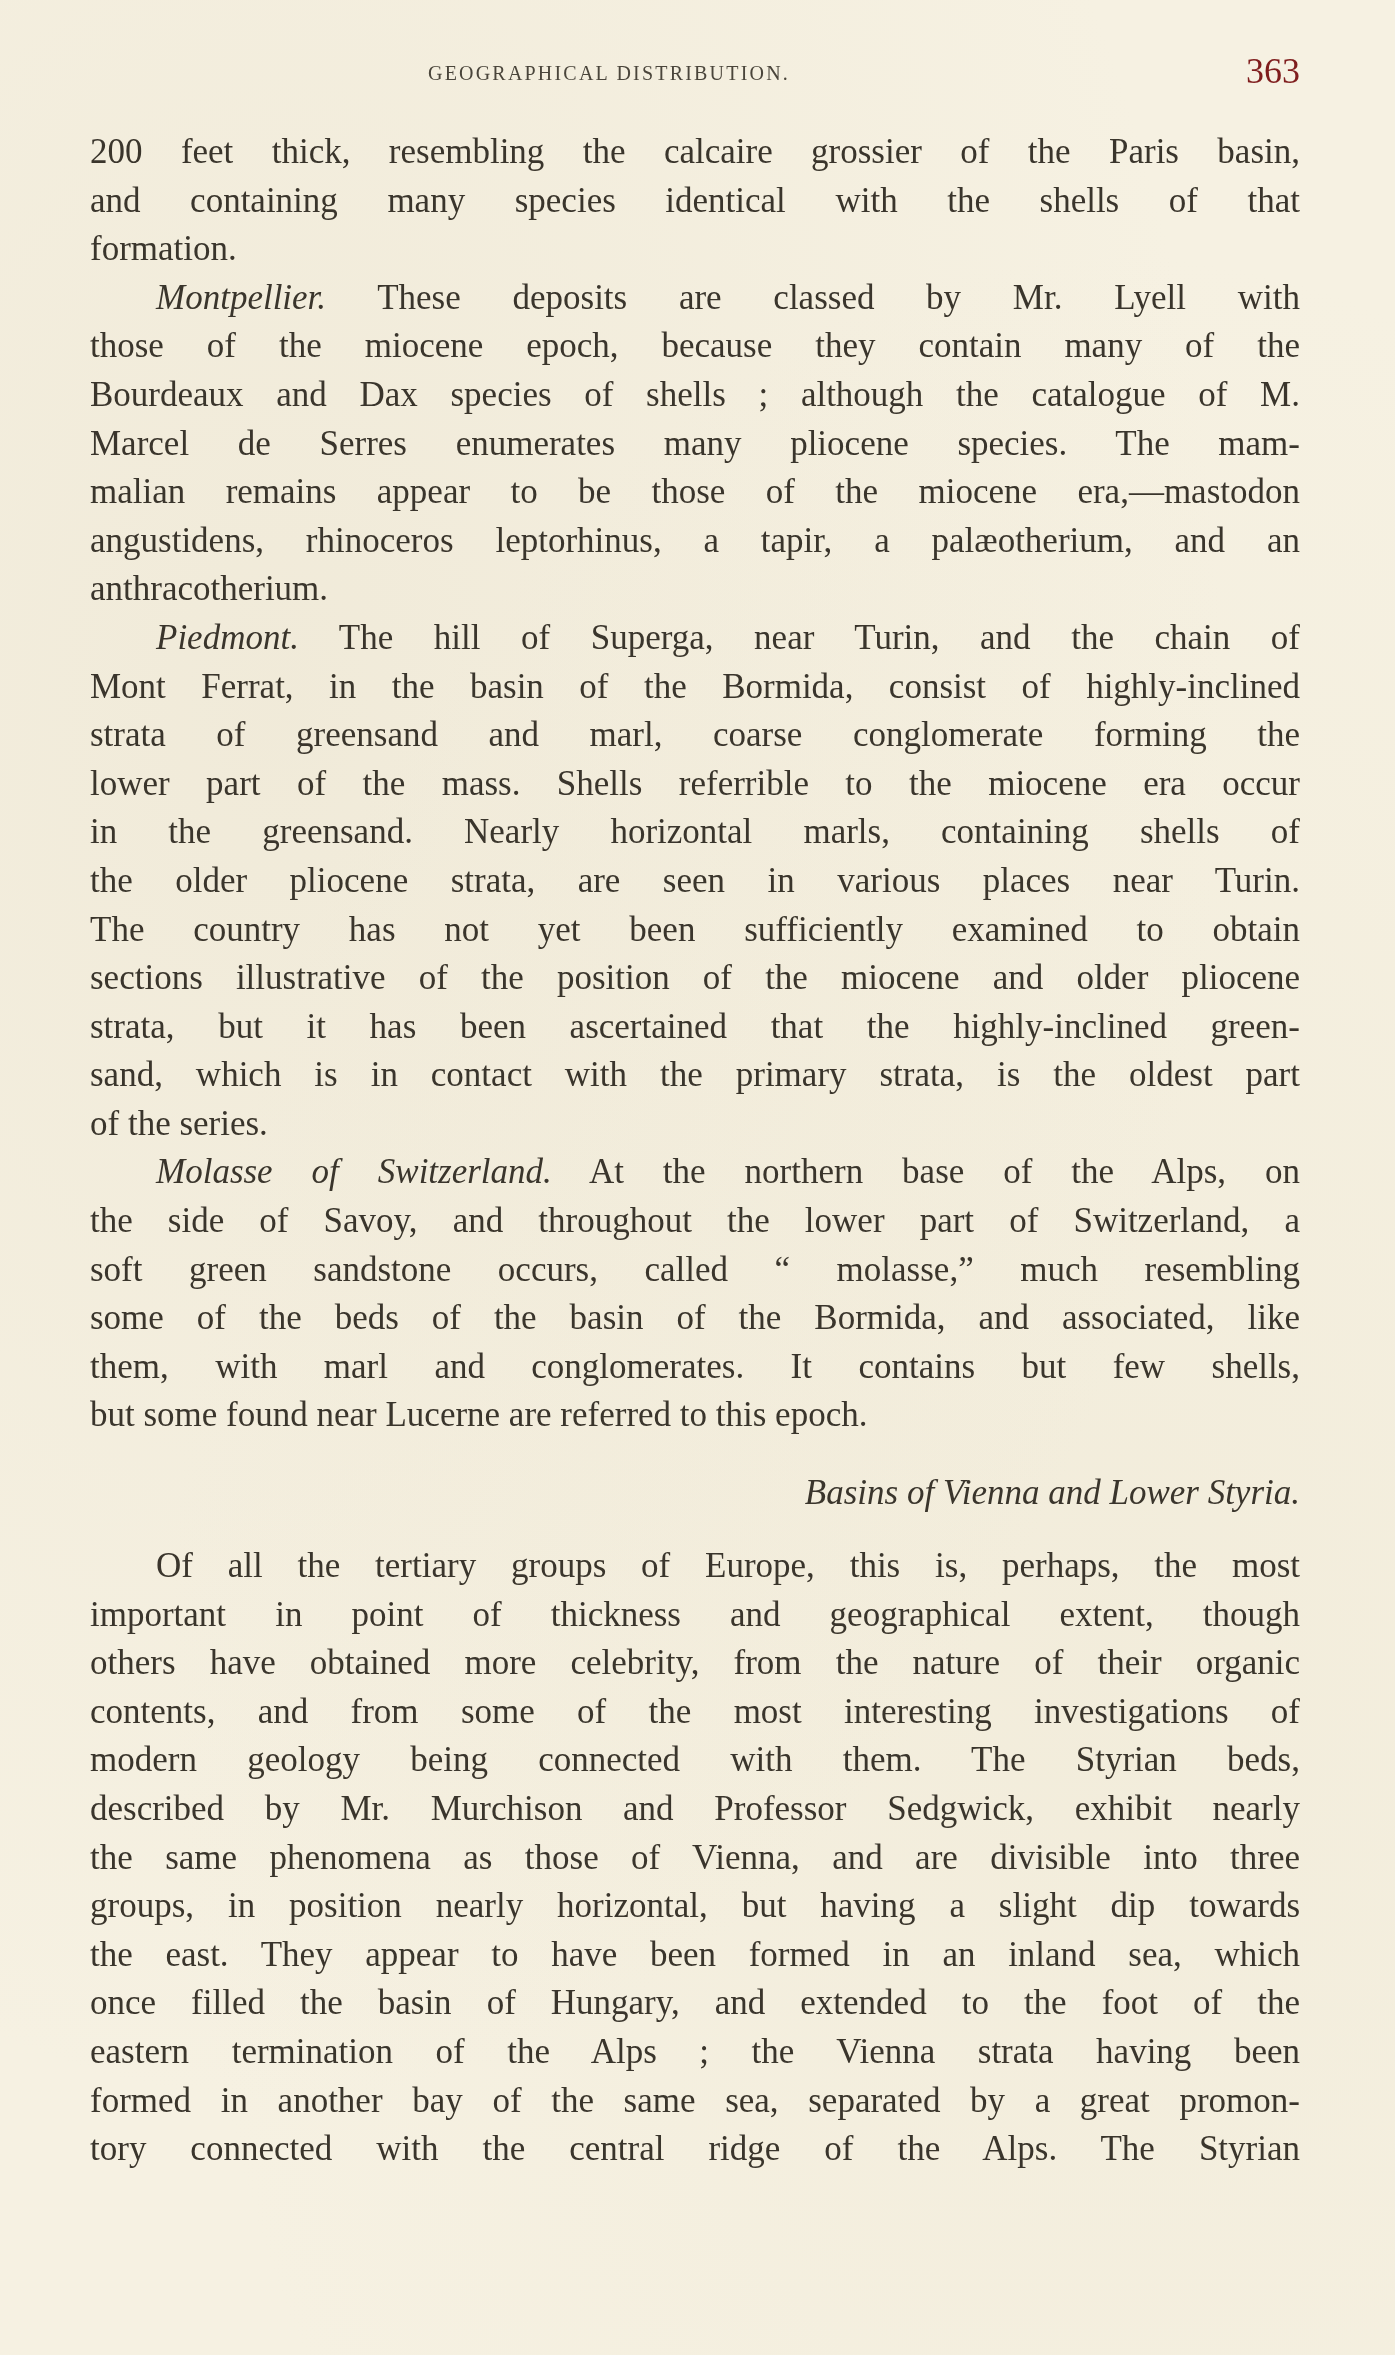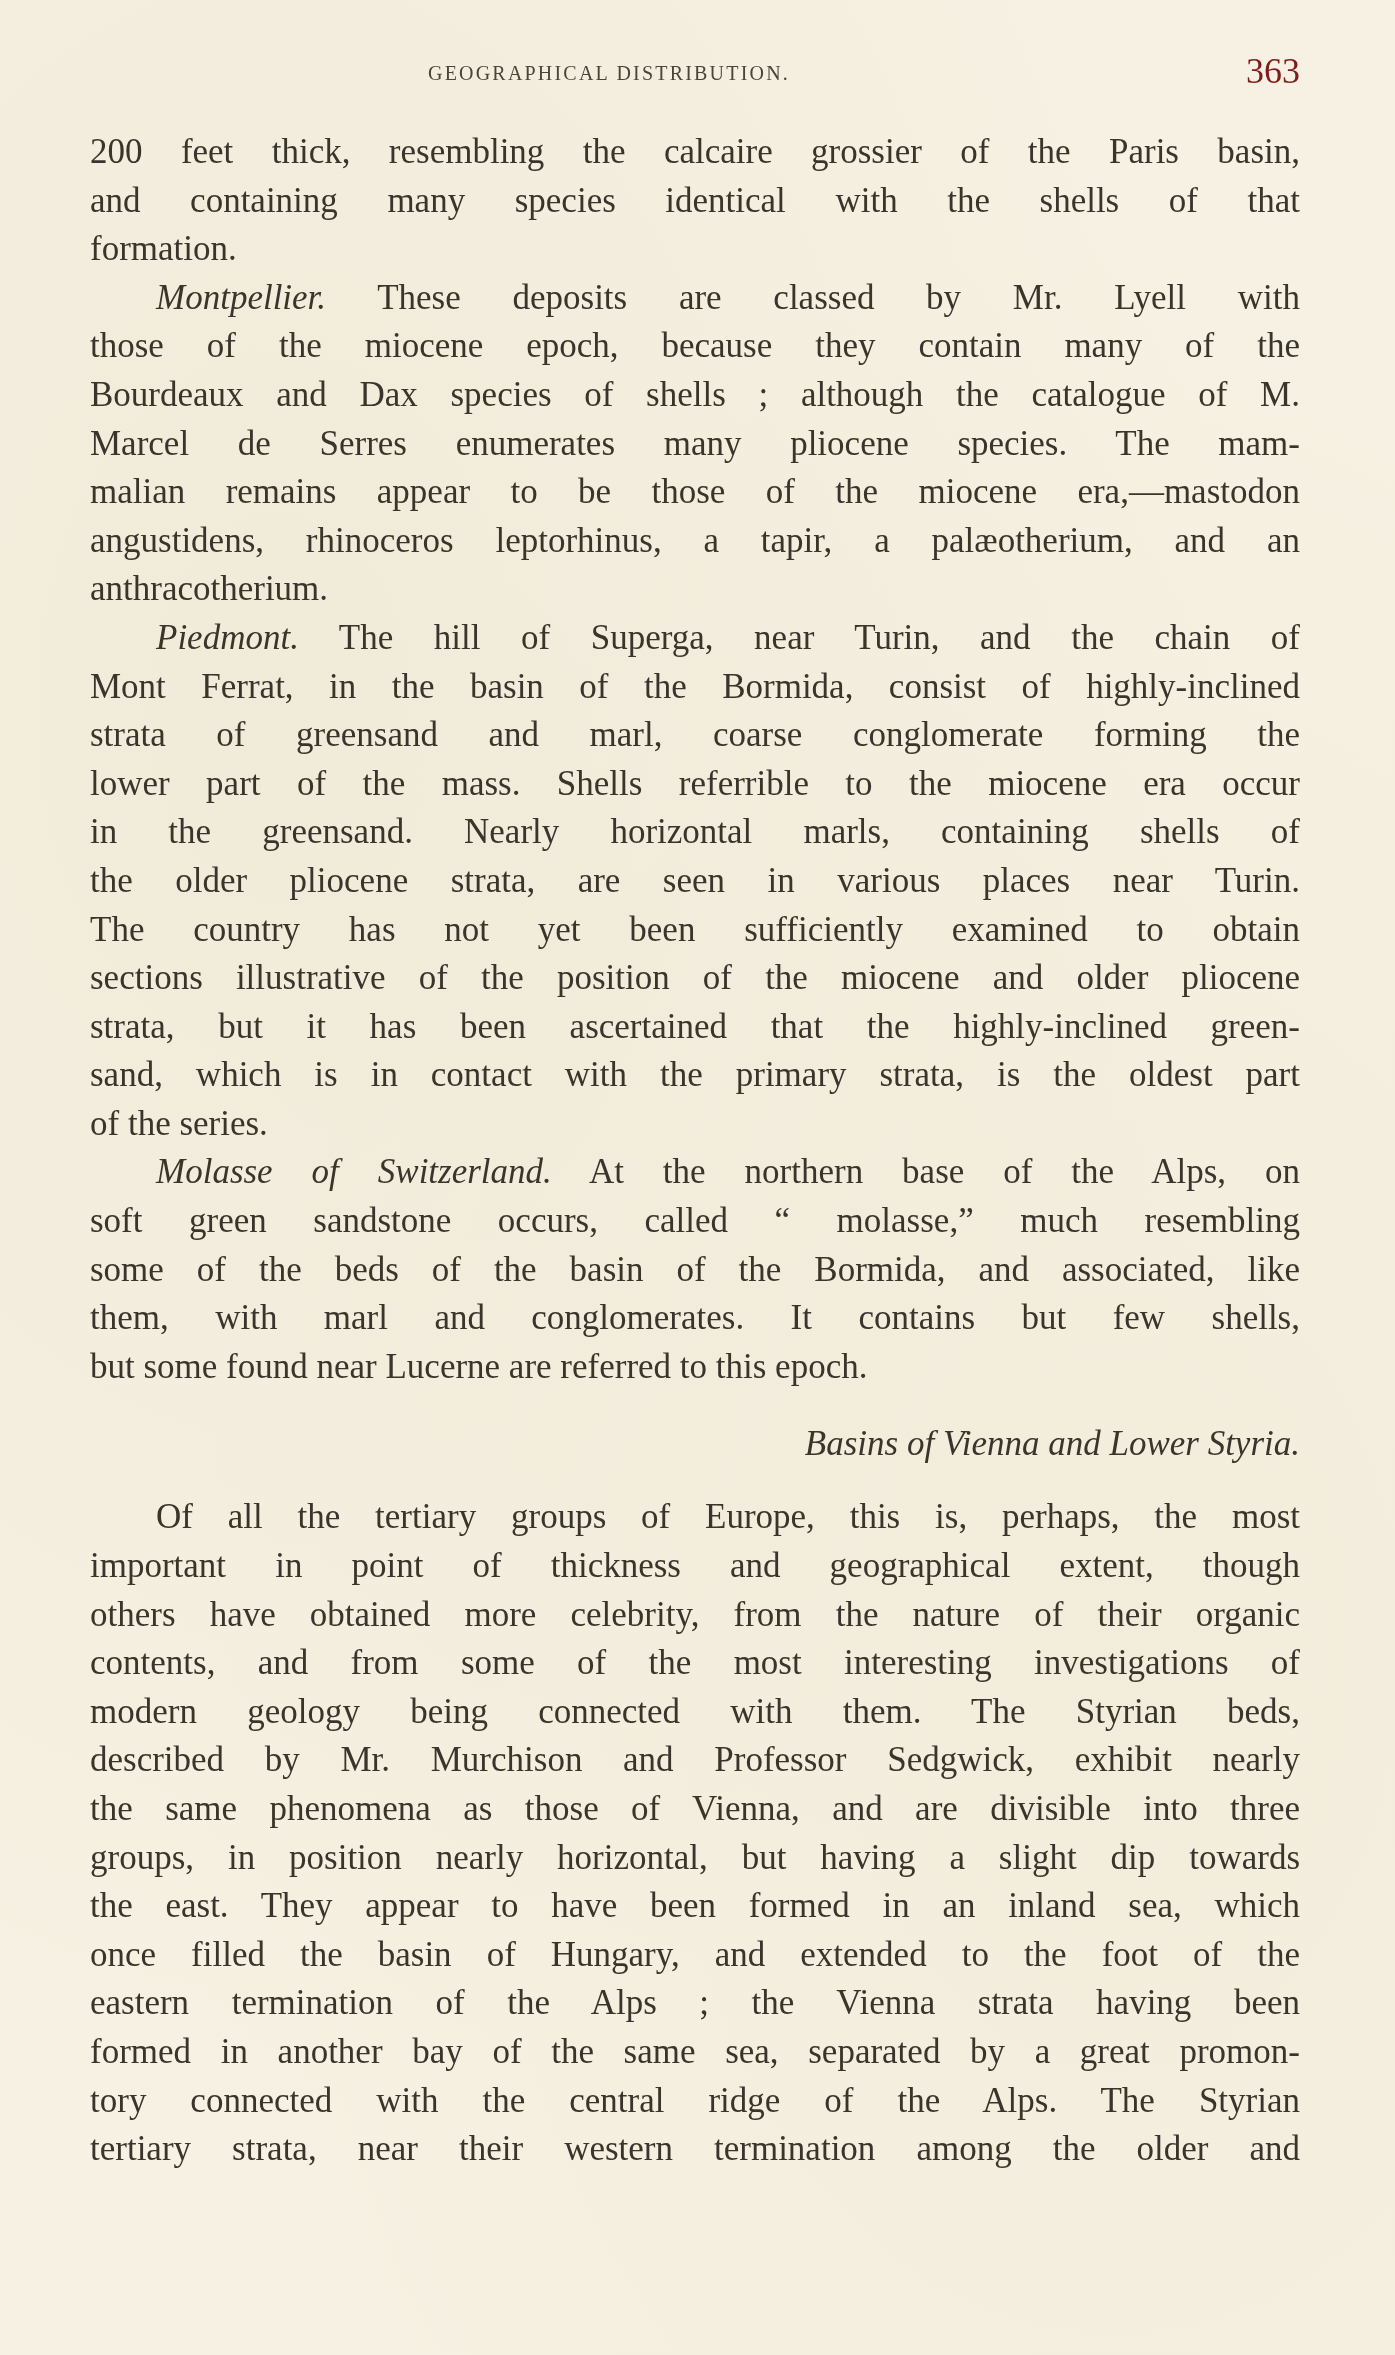--- a/index.html
+++ b/index.html
@@ -116,36 +116,36 @@
         <div class="line"><span>in the greensand. Nearly horizontal marls, containing shells of</span></div>
         <div class="line"><span>the older pliocene strata, are seen in various places near Turin.</span></div>
         <div class="line"><span>The country has not yet been sufficiently examined to obtain</span></div>
         <div class="line"><span>sections illustrative of the position of the miocene and older pliocene</span></div>
         <div class="line"><span>strata, but it has been ascertained that the highly-inclined green-</span></div>
         <div class="line"><span>sand, which is in contact with the primary strata, is the oldest part</span></div>
         <div class="line last"><span>of the series.</span></div>
       </div>
       <div class="paragraph">
         <div class="line indent"><span class="it">Molasse of Switzerland.</span>  <span>At the northern base of the Alps, on</span></div>
+        <div class="line"><span>the side of Savoy, and throughout the lower part of Switzerland, a</span></div>
         <div class="line"><span>soft green sandstone occurs, called “ molasse,” much resembling</span></div>
         <div class="line"><span>some of the beds of the basin of the Bormida, and associated, like</span></div>
         <div class="line"><span>them, with marl and conglomerates. It contains but few shells,</span></div>
         <div class="line last"><span>but some found near Lucerne are referred to this epoch.</span></div>
       </div>
       <div class="section-heading">Basins of Vienna and Lower Styria.</div>
       <div class="paragraph">
         <div class="line indent"><span>Of all the tertiary groups of Europe, this is, perhaps, the most</span></div>
         <div class="line"><span>important in point of thickness and geographical extent, though</span></div>
         <div class="line"><span>others have obtained more celebrity, from the nature of their organic</span></div>
         <div class="line"><span>contents, and from some of the most interesting investigations of</span></div>
         <div class="line"><span>modern geology being connected with them. The Styrian beds,</span></div>
         <div class="line"><span>described by Mr. Murchison and Professor Sedgwick, exhibit nearly</span></div>
         <div class="line"><span>the same phenomena as those of Vienna, and are divisible into three</span></div>
         <div class="line"><span>groups, in position nearly horizontal, but having a slight dip towards</span></div>
         <div class="line"><span>the east. They appear to have been formed in an inland sea, which</span></div>
         <div class="line"><span>once filled the basin of Hungary, and extended to the foot of the</span></div>
         <div class="line"><span>eastern termination of the Alps ; the Vienna strata having been</span></div>
         <div class="line"><span>formed in another bay of the same sea, separated by a great promon-</span></div>
         <div class="line"><span>tory connected with the central ridge of the Alps. The Styrian</span></div>
-        <div class="line"><span>tertiary strata, near their western termination among the older and</span></div>
       </div>
     </div>
 </div>
 
 </body></html>

